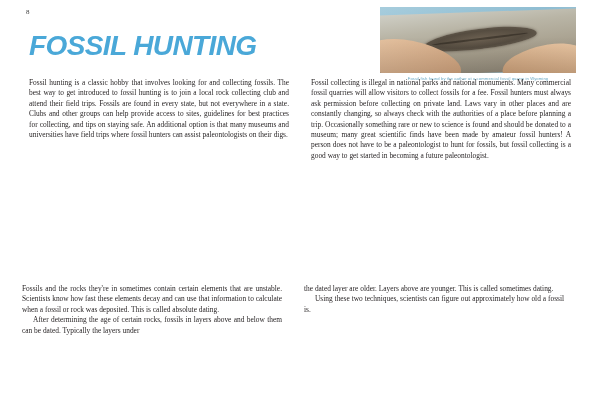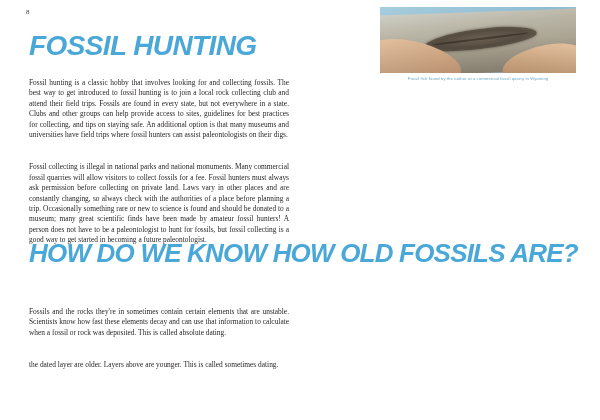--- a/index.html
+++ b/index.html
@@ -151,32 +151,30 @@
     font-size: 26px;
     line-height: 26px;
     letter-spacing: -0.8px;
   }
 
   
   .cols {
     position: absolute;
     display: flex;
     gap: 22px;
-    flex-direction: column;
   }
   #section-1-cols {
     left: 29px;
     top: 78px;
     width: 543px;
   }
   #section-2-cols {
-    left: 29px;
+    left: 22px;
     top: 284px;
     width: 543px;
-    margin-top: 23px;
   }
   .col {
     width: 260px;
   }
   .col p {
     margin: 0;
     font-size: 7.4px;
     line-height: 10.4px;
     text-align: justify;
     text-justify: inter-word;
@@ -216,27 +214,25 @@
 
   <div class="cols" id="section-1-cols">
     <div class="col">
       <p>Fossil hunting is a classic hobby that involves looking for and collecting fossils. The best way to get introduced to fossil hunting is to join a local rock collecting club and attend their field trips. Fossils are found in every state, but not everywhere in a state. Clubs and other groups can help provide access to sites, guidelines for best practices for collecting, and tips on staying safe. An additional option is that many museums and universities have field trips where fossil hunters can assist paleontologists on their digs.</p>
     </div>
     <div class="col">
       <p>Fossil collecting is illegal in national parks and national monuments. Many commercial fossil quarries will allow visitors to collect fossils for a fee. Fossil hunters must always ask permission before collecting on private land. Laws vary in other places and are constantly changing, so always check with the authorities of a place before planning a trip. Occasionally something rare or new to science is found and should be donated to a museum; many great scientific finds have been made by amateur fossil hunters! A person does not have to be a paleontologist to hunt for fossils, but fossil collecting is a good way to get started in becoming a future paleontologist.</p>
     </div>
   </div>
 
-  <div class="heading-row" id="heading-2">
-    <div class="heading-bar"></div>
-    <div class="heading-text">HOW DO WE KNOW HOW OLD FOSSILS ARE?</div>
-  </div>
 
   <div class="cols" id="section-2-cols">
     <div class="col">
       <p>Fossils and the rocks they're in sometimes contain certain elements that are unstable. Scientists know how fast these elements decay and can use that information to calculate when a fossil or rock was deposited. This is called absolute dating.</p>
+      <p>After determining the age of certain rocks, fossils in layers above and below them can be dated. Typically the layers under</p>
     </div>
     <div class="col">
       <p>the dated layer are older. Layers above are younger. This is called sometimes dating.</p>
+      <p class="indent">Using these two techniques, scientists can figure out approximately how old a fossil is.</p>
     </div>
   </div>
 
 </div>
 
 </body></html>

